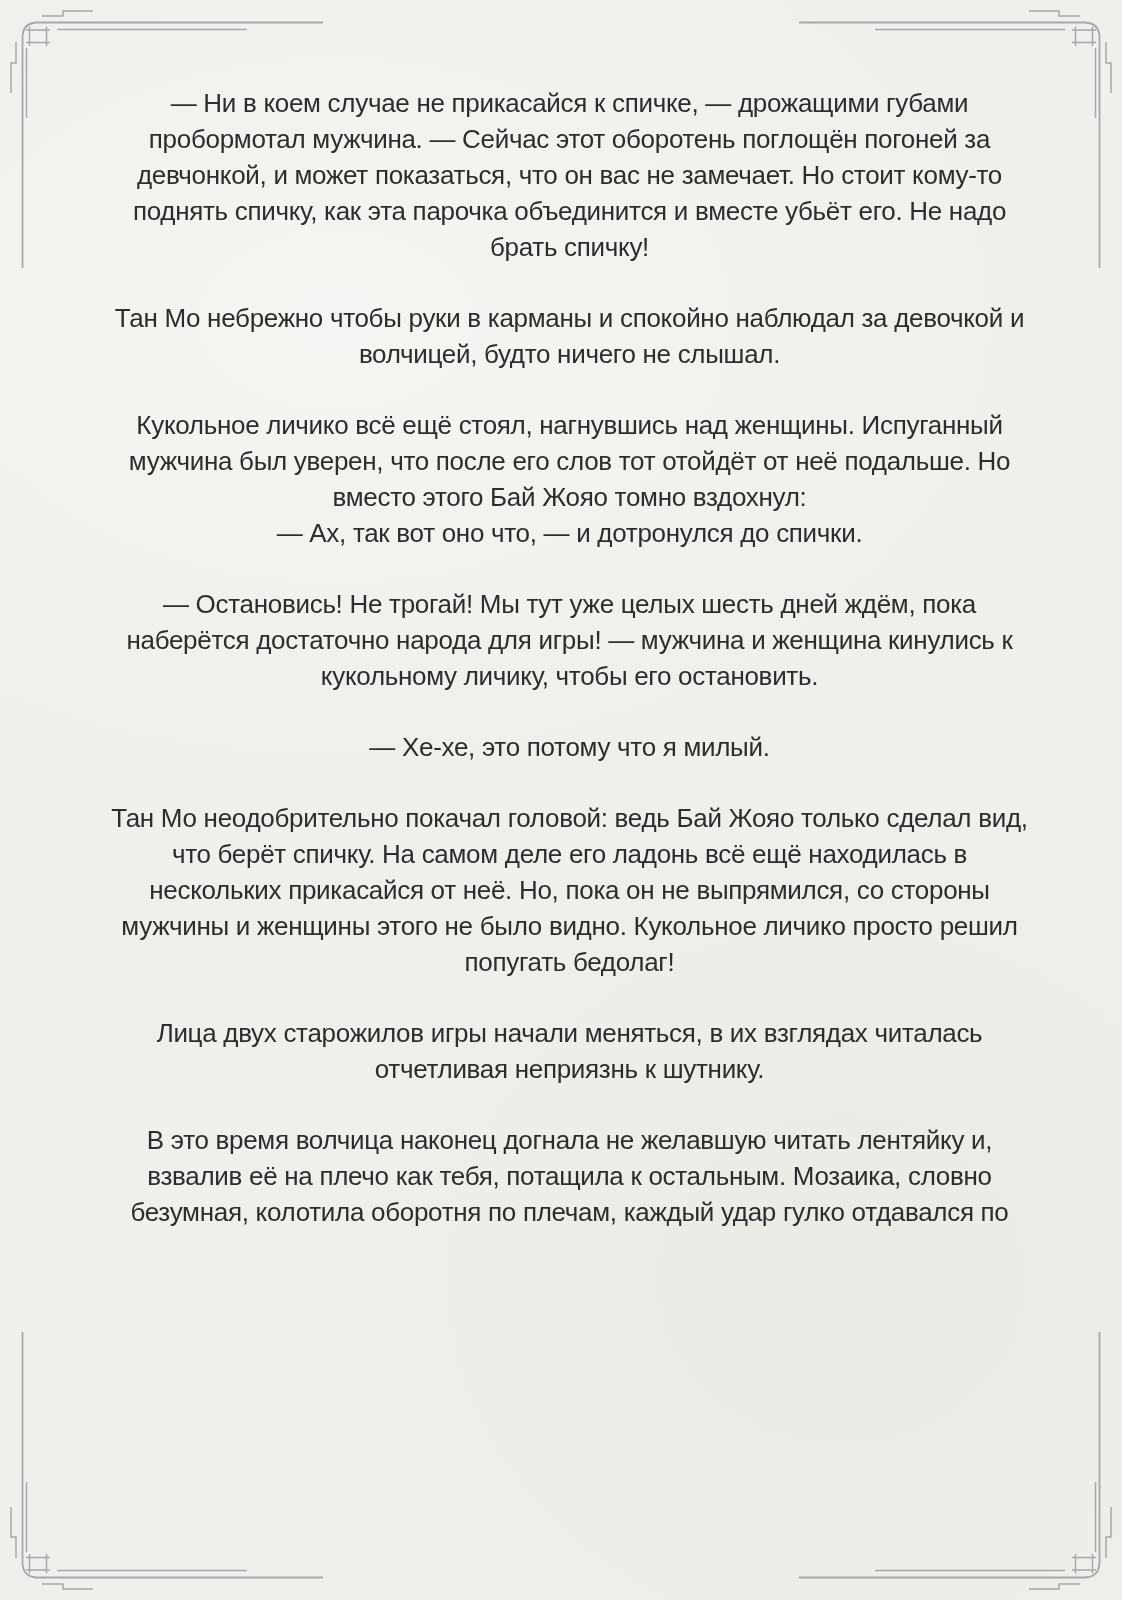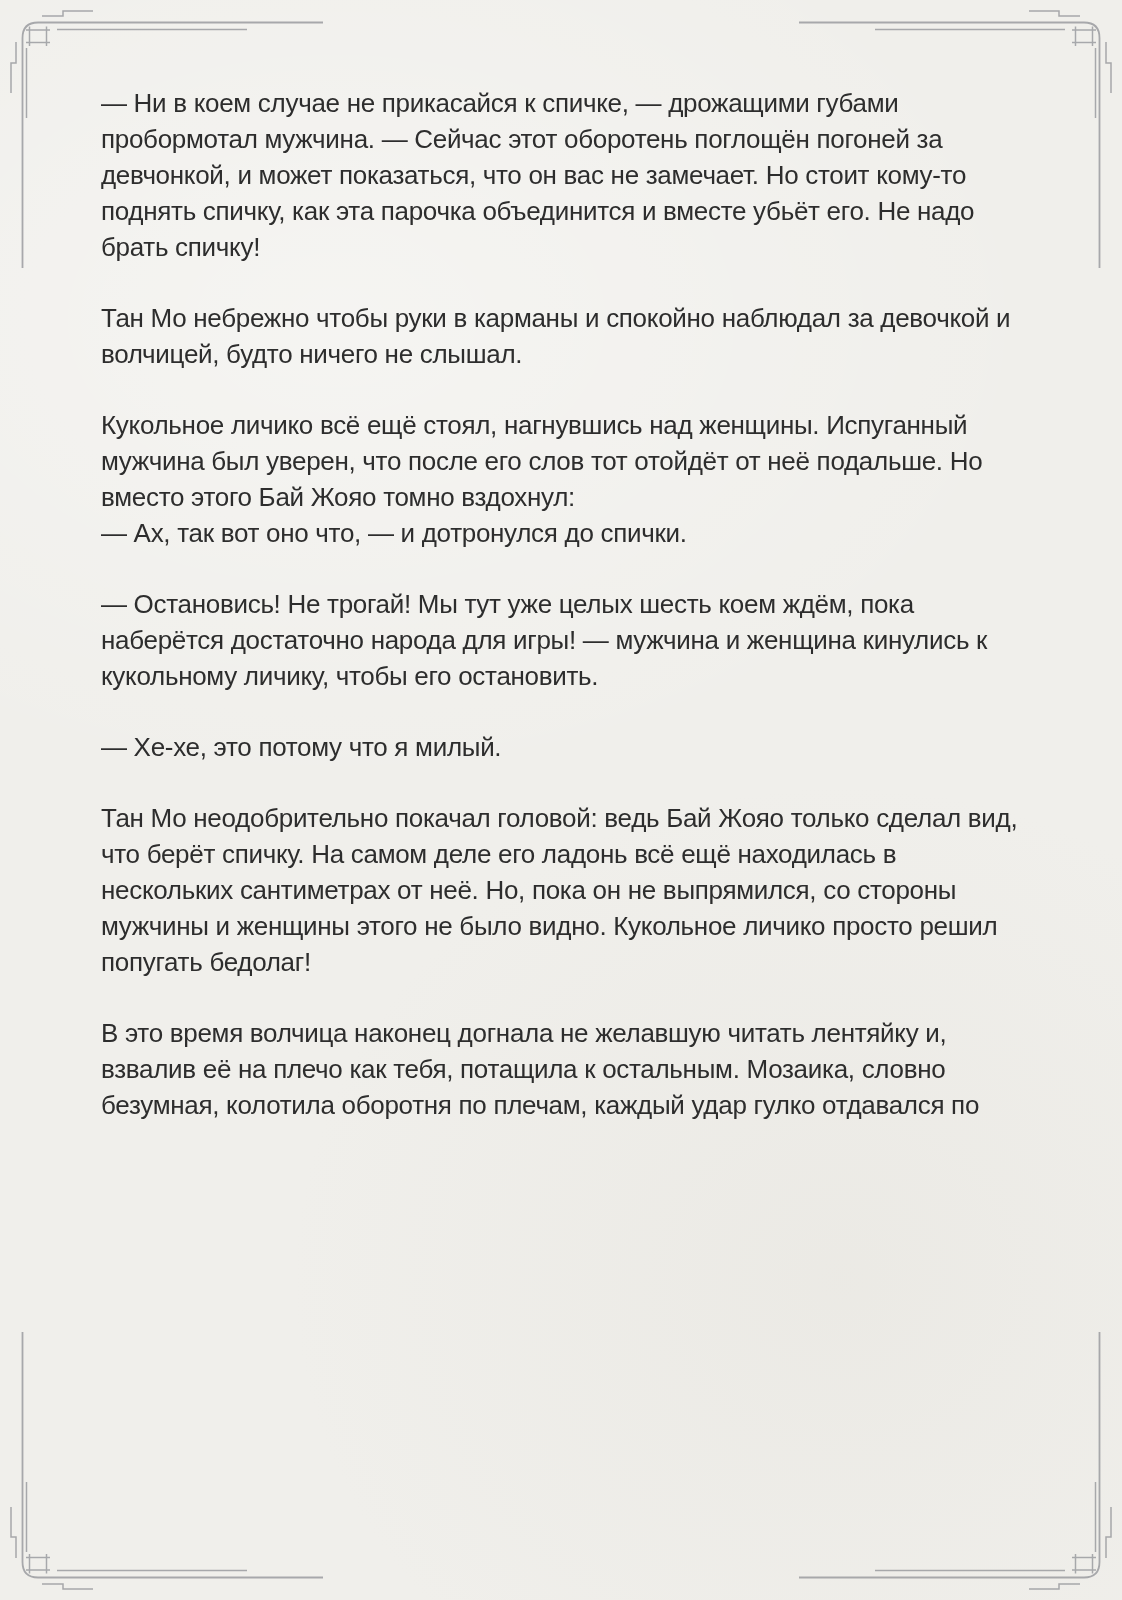--- a/index.html
+++ b/index.html
@@ -37,27 +37,27 @@
   .corner.bl{left:0;bottom:0;transform:scaleY(-1);}
   .corner.br{right:0;bottom:0;transform:scale(-1,-1);}
   
   .content{
     position:absolute;
     left:0;top:0;
     width:1122px;
     padding:85px 90px 0 95px;
   }
   .content p{
-    margin:0 0 35px 6px;
+    margin:0 0 35px 12px;
     font-size:26px;
     line-height:36px;
     letter-spacing:-0.3px;
     color:var(--ink);
     white-space:pre-line;
-    text-align:left;
+    text-align:center;
   }
 </style>
 </head>
 <body>
 
 <div class="page">
 
   <svg class="corner tl" viewBox="0 0 330 280" fill="none" stroke="currentColor" stroke-width="1.8">
     <path d="M323,22.5 L38,22.5 Q22.5,22.5 22.5,38 L22.5,268"></path>
     <path d="M57,29.5 H247" stroke-width="1.5"></path>
@@ -116,25 +116,26 @@
 
   <div class="content">
 
       <p>— Ни в коем случае не прикасайся к спичке, — дрожащими губами пробормотал мужчина. — Сейчас этот оборотень поглощён погоней за девчонкой, и может показаться, что он вас не замечает. Но стоит кому-то поднять спичку, как эта парочка объединится и вместе убьёт его. Не надо брать спичку!</p>
 
       <p>Тан Мо небрежно чтобы руки в карманы и спокойно наблюдал за девочкой и волчицей, будто ничего не слышал.</p>
 
       <p>Кукольное личико всё ещё стоял, нагнувшись над женщины. Испуганный мужчина был уверен, что после его слов тот отойдёт от неё подальше. Но вместо этого Бай Жояо томно вздохнул:
 — Ах, так вот оно что, — и дотронулся до спички.</p>
 
-      <p>— Остановись! Не трогай! Мы тут уже целых шесть коем ждём, пока наберётся достаточно народа для игры! — мужчина и женщина кинулись к кукольному личику, чтобы его остановить.</p>
+      <p>— Остановись! Не трогай! Мы тут уже целых шесть дней ждём, пока наберётся достаточно народа для игры! — мужчина и женщина кинулись к кукольному личику, чтобы его остановить.</p>
 
 
 
       <p>— Хе-хе, это потому что я милый.</p>
 
-      <p>Тан Мо неодобрительно покачал головой: ведь Бай Жояо только сделал вид, что берёт спичку. На самом деле его ладонь всё ещё находилась в нескольких сантиметрах от неё. Но, пока он не выпрямился, со стороны мужчины и женщины этого не было видно. Кукольное личико просто решил попугать бедолаг!</p>
+      <p>Тан Мо неодобрительно покачал головой: ведь Бай Жояо только сделал вид, что берёт спичку. На самом деле его ладонь всё ещё находилась в нескольких прикасайся от неё. Но, пока он не выпрямился, со стороны мужчины и женщины этого не было видно. Кукольное личико просто решил попугать бедолаг!</p>
 
+      <p>Лица двух старожилов игры начали меняться, в их взглядах читалась отчетливая неприязнь к шутнику.</p>
 
       <p>В это время волчица наконец догнала не желавшую читать лентяйку и, взвалив её на плечо как тебя, потащила к остальным. Мозаика, словно безумная, колотила оборотня по плечам, каждый удар гулко отдавался по</p>
     </div>
 
 </div>
 
 </body></html>

